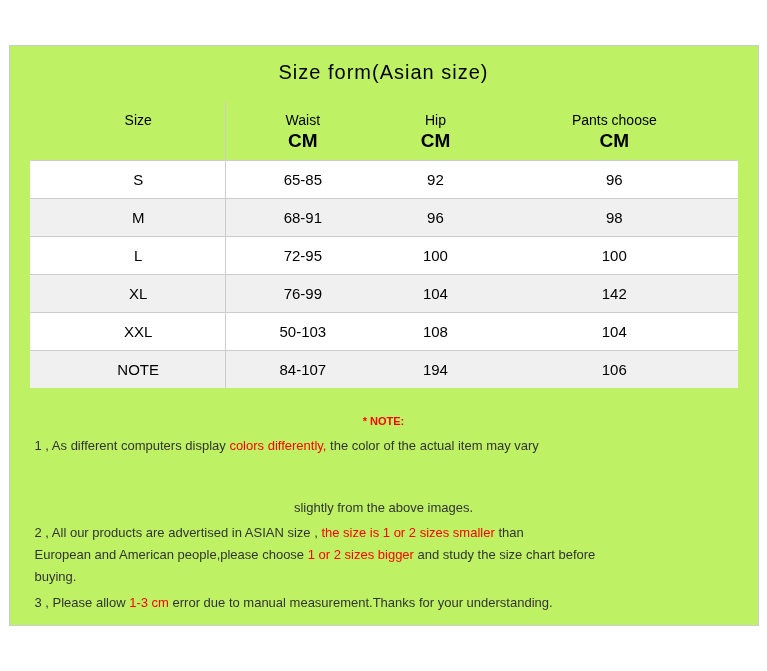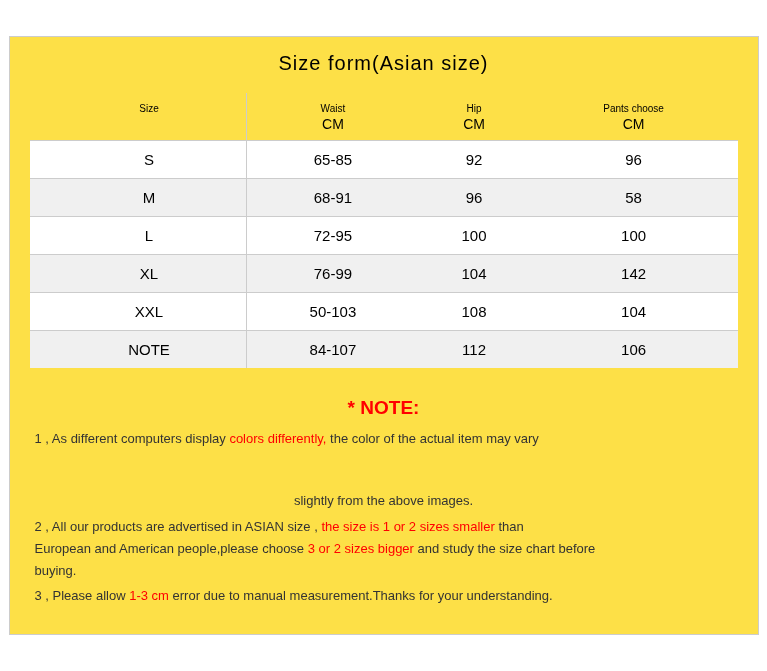--- a/index.html
+++ b/index.html
@@ -13,23 +13,23 @@
       font-family: Arial, sans-serif;
       width: 767px;
       min-height: 671px;
       display: flex;
       align-items: center;
       justify-content: center;
     }
 
     .container {
       width: 750px;
-      background: #fde047;
+      background: #bef264;
       border: 1px solid #ccc;
-      padding: 15px 20px 24px;
+      padding: 15px 20px 8px;
     }
 
     .page-title {
       text-align: center;
       font-size: 20px;
       font-weight: normal;
       margin-bottom: 18px;
       letter-spacing: 1px;
     }
 
@@ -51,26 +51,26 @@
       padding-bottom: 2px;
       font-weight: normal;
     }
 
     .size-table thead tr:second-child th {
       padding-top: 2px;
     }
 
     .size-table .header-row th {
       font-weight: normal;
-      font-size: 10px;
+      font-size: 14px;
     }
 
     .size-table .unit-row th {
-      font-weight: normal;
-      font-size: 14px;
+      font-weight: bold;
+      font-size: 19px;
       padding-top: 0;
       padding-bottom: 8px;
     }
 
     .size-table tbody tr {
       border-top: 1px solid #ccc;
     }
 
     .size-table tbody tr:nth-child(even) {
       background-color: #f0f0f0;
@@ -95,21 +95,21 @@
       color: #333;
       text-align: left;
       padding: 0 5px;
     }
 
     .note-title {
       text-align: center;
       color: red;
       font-weight: bold;
       margin-bottom: 4px;
-      font-size: 19px;
+      font-size: 11px;
     }
 
     .note-line {
       margin-bottom: 3px;
     }
 
     .red-text {
       color: red;
     }
 
@@ -143,21 +143,21 @@
     <tr>
           <td class="size-col divider-right">S</td>
           <td>65-85</td>
           <td>92</td>
           <td>96</td>
         </tr>
         <tr>
           <td class="size-col divider-right">M</td>
           <td>68-91</td>
           <td>96</td>
-          <td>58</td>
+          <td>98</td>
         </tr>
         <tr>
           <td class="size-col divider-right">L</td>
           <td>72-95</td>
           <td>100</td>
           <td>100</td>
         </tr>
         <tr>
           <td class="size-col divider-right">XL</td>
           <td>76-99</td>
@@ -166,32 +166,32 @@
         </tr>
         <tr>
           <td class="size-col divider-right">XXL</td>
           <td>50-103</td>
           <td>108</td>
           <td>104</td>
         </tr>
         <tr>
           <td class="size-col divider-right">NOTE</td>
           <td>84-107</td>
-          <td>112</td>
+          <td>194</td>
           <td>106</td>
         </tr>
       </tbody>
   </table>
 
   <div class="note-section">
     <div class="note-title">* NOTE:</div>
     <div class="note-line">
       <span>1 , As different computers display </span><span class="red-text">colors differently,</span><span> the color of the actual item may vary</span>
     </div>
     <div class="note-line centered">slightly from the above images.</div>
     <div class="note-line">
-      <span>2 , All our products are advertised in ASIAN size , </span><span class="red-text">the size is 1 or 2 sizes smaller</span><span> than<br>European and American people,please choose </span><span class="red-text">3 or 2 sizes bigger</span><span> and study the size chart before<br>buying.</span>
+      <span>2 , All our products are advertised in ASIAN size , </span><span class="red-text">the size is 1 or 2 sizes smaller</span><span> than<br>European and American people,please choose </span><span class="red-text">1 or 2 sizes bigger</span><span> and study the size chart before<br>buying.</span>
     </div>
     <div class="note-line">
       <span>3 , Please allow </span><span class="red-text">1-3 cm</span><span> error due to manual measurement.Thanks for your understanding.</span>
     </div>
   </div>
 </div>
 
 </body></html>

